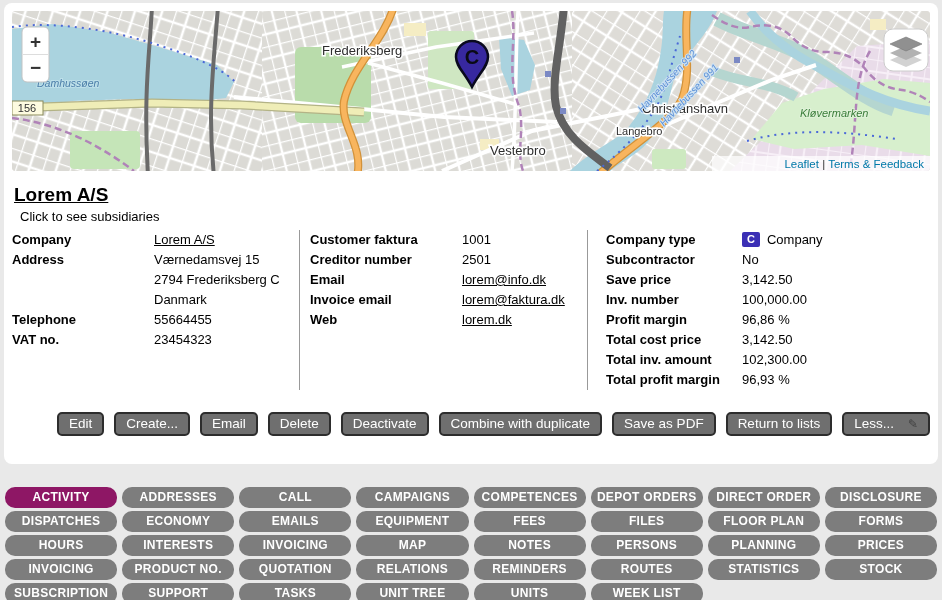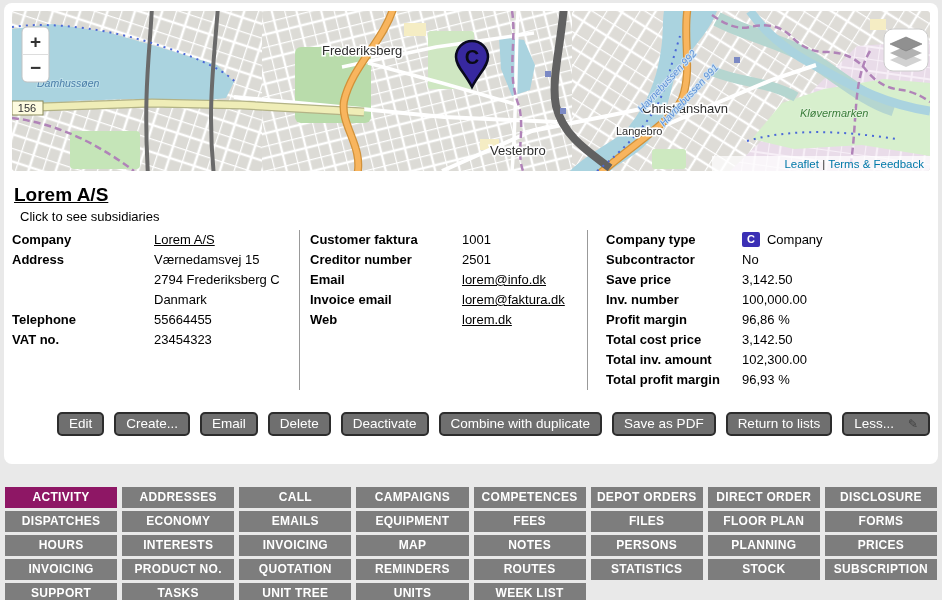--- a/index.html
+++ b/index.html
@@ -49,21 +49,21 @@
     background:var(--button);color:#fff;border:2px solid #2d2d2d;border-radius:5px;
     font-size:13.5px;padding:2px 10px 3px;font-family:inherit;cursor:pointer;white-space:nowrap
   }
   .pencil{color:#3f3f3f;margin-left:14px;font-size:12px}
   .tab-grid{
     margin:23px 5px 0;display:grid;grid-template-columns:repeat(8,1fr);
     gap:3px 5px
   }
   .tab{
     background:var(--tab);color:#fff;text-align:center;font-size:12px;font-weight:bold;
-    padding:3px 0 4px;border-radius:0;letter-spacing:.3px;cursor:pointer;white-space:nowrap;
+    padding:3px 0 4px;border-radius:10px;letter-spacing:.3px;cursor:pointer;white-space:nowrap;
     overflow:hidden
   }
   .tab.active{background:var(--active-tab)}
 </style>
 </head>
 <body>
 
 <div class="card">
 
   <div class="map-wrap">
@@ -309,20 +309,21 @@
     <div class="tab">INTERESTS</div>
     <div class="tab">INVOICING</div>
     <div class="tab">MAP</div>
     <div class="tab">NOTES</div>
     <div class="tab">PERSONS</div>
     <div class="tab">PLANNING</div>
     <div class="tab">PRICES</div>
     <div class="tab">INVOICING</div>
     <div class="tab">PRODUCT NO.</div>
     <div class="tab">QUOTATION</div>
+    <div class="tab">RELATIONS</div>
     <div class="tab">REMINDERS</div>
     <div class="tab">ROUTES</div>
     <div class="tab">STATISTICS</div>
     <div class="tab">STOCK</div>
     <div class="tab">SUBSCRIPTION</div>
     <div class="tab">SUPPORT</div>
     <div class="tab">TASKS</div>
     <div class="tab">UNIT TREE</div>
     <div class="tab">UNITS</div>
     <div class="tab">WEEK LIST</div>

